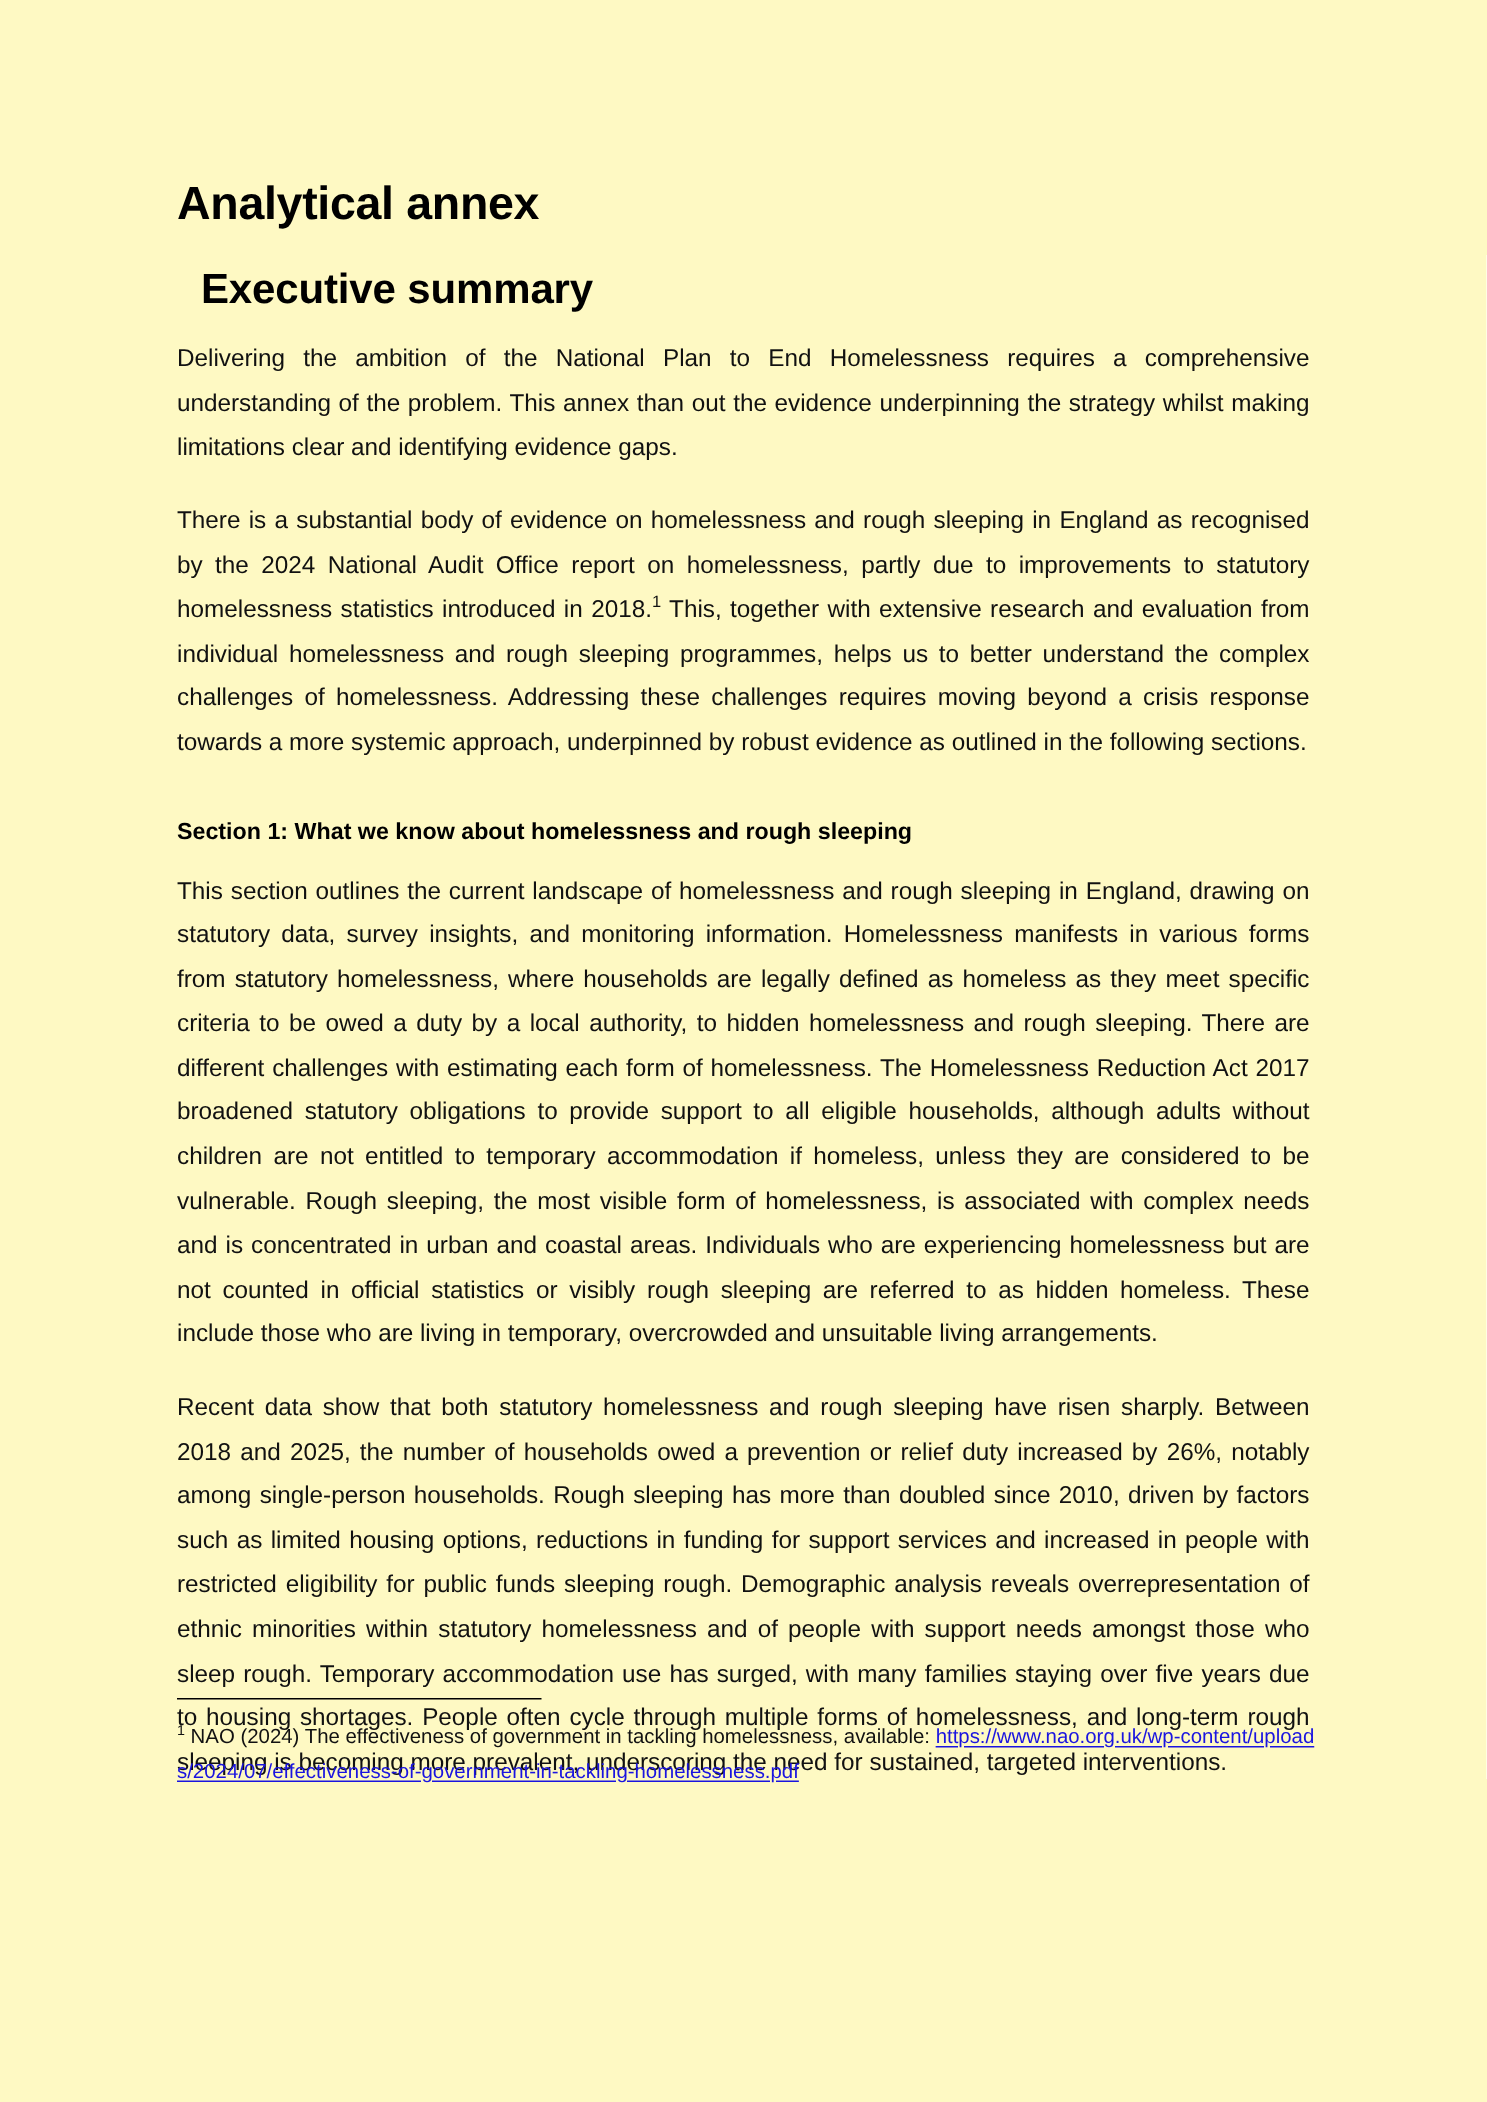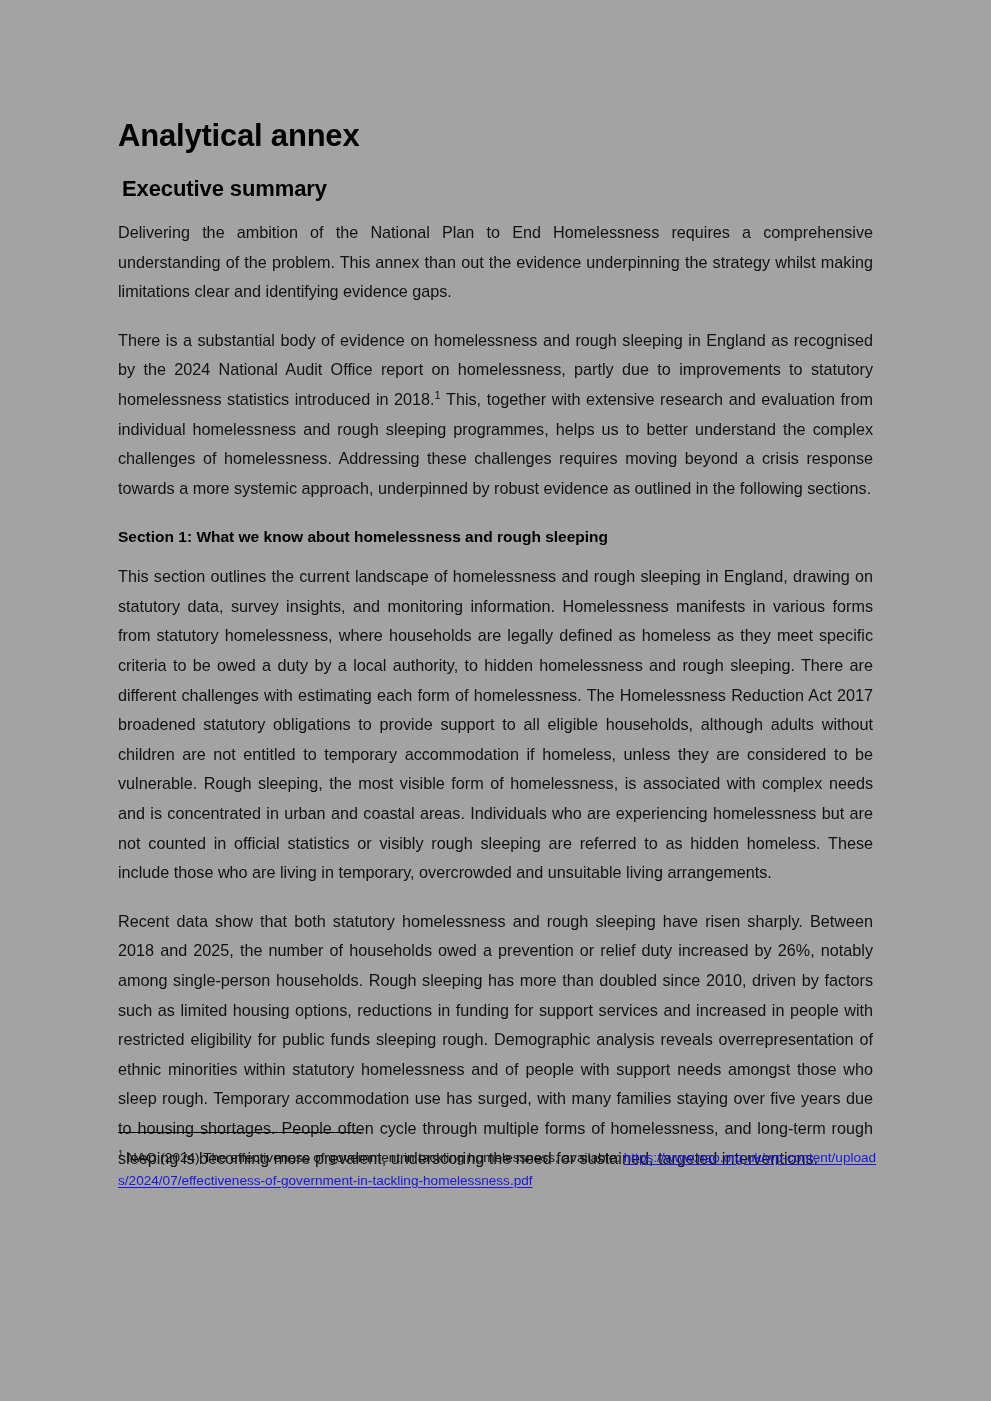--- a/index.html
+++ b/index.html
@@ -14,45 +14,45 @@
     font-family: "Liberation Sans", sans-serif;
     color: #000000;
     -webkit-font-smoothing: antialiased;
   }
   .page {
     position: absolute;
     left: 0;
     top: 0;
     width: 991px;
     height: 1401px;
-    background: #a3a3a3;
+    background: #fef9c3;
     box-sizing: border-box;
     padding: 118px 118px 0 118px;
   }
   .doc-title {
     font-size: 31px;
     font-weight: bold;
     line-height: 1.15;
     letter-spacing: -0.2px;
     margin: 0 0 22px 0;
     color: #000000;
   }
   .section-heading {
-    font-size: 22px;
+    font-size: 28px;
     font-weight: bold;
     line-height: 1.2;
     letter-spacing: -0.1px;
-    margin: 0 0 16px 4px;
+    margin: 0 0 16px 16px;
     color: #000000;
   }
   .subsection-heading {
     font-size: 15.5px;
     font-weight: bold;
     line-height: 1.35;
-    margin: 24px 0 14px 0;
+    margin: 34px 0 14px 0;
     color: #000000;
   }
   p.body-text {
     font-size: 16.2px;
     line-height: 29.6px;
     text-align: justify;
     text-justify: inter-word;
     margin: 0 0 19px 0;
     color: #111111;
     hyphens: none;

